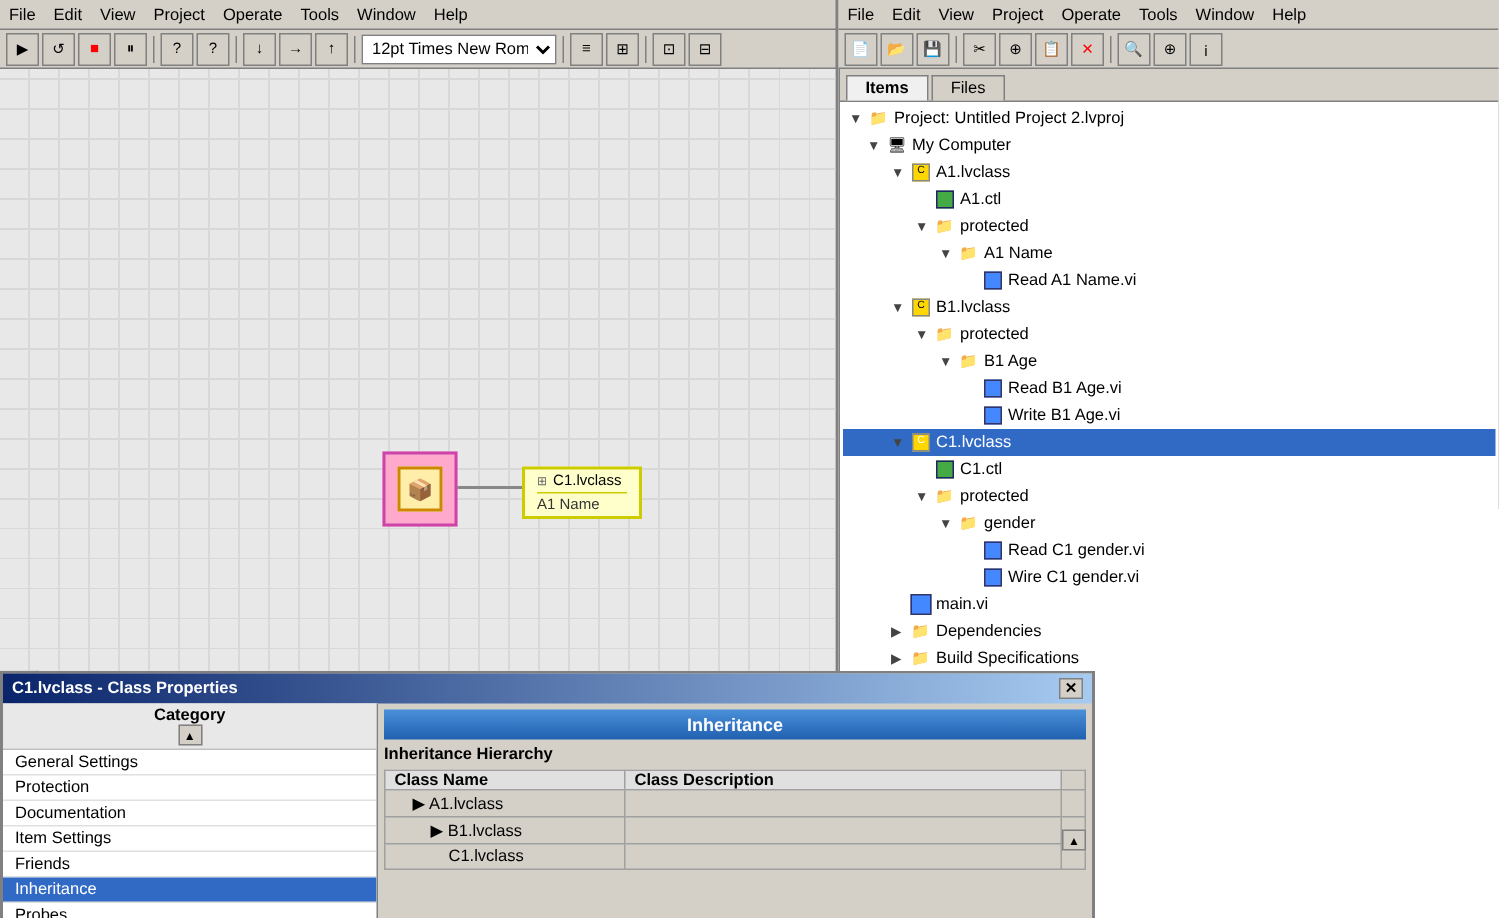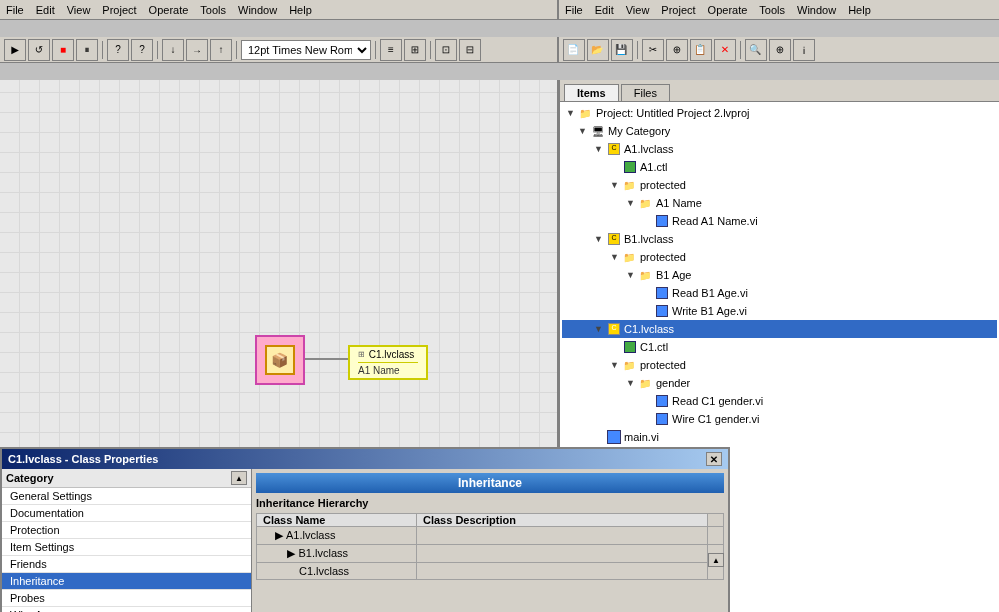--- a/index.html
+++ b/index.html
@@ -165,20 +165,21 @@
     .sidebar-category.selected { background: #316ac5; color: white; }
     .sidebar-category-header {
       display: flex;
       justify-content: space-between;
       align-items: center;
       padding: 2px 4px;
       background: #e8e8e8;
       border-bottom: 1px solid #c0c0c0;
       font-size: 11px;
       font-weight: bold;
+      flex-direction: column;
     }
     .sidebar-scroll-btn {
       width: 16px; height: 14px;
       background: #d4d0c8;
       border: 1px solid #808080;
       cursor: pointer;
       display: flex; align-items: center; justify-content: center;
       font-size: 8px;
     }
 
@@ -268,21 +269,21 @@
       ),
       repeating-linear-gradient(
         0deg, transparent, transparent 19px, #d8d8d8 19px, #d8d8d8 20px
       );
       background-color: #e8e8e8;
     }
   </style>
 </head>
 <body>
 
-<div style="display:flex; flex-direction:column; height:100vh; overflow:hidden;gap:17px;">
+<div style="display:flex; flex-direction:column; height:100vh; overflow:hidden;">
 
   <div style="display:flex; height:20px;">
     <div class="menu-bar" style="flex:1; border-right:2px solid #808080;">
       <span>File</span>
       <span>Edit</span>
       <span>View</span>
       <span>Project</span>
       <span>Operate</span>
       <span>Tools</span>
       <span>Window</span>
@@ -380,21 +381,21 @@
           <span class="indent" style="width:4px;"></span>
           <span class="expand-btn">▼</span>
           <span class="tree-icon">📁</span>
           <span class="tree-label">Project: Untitled Project 2.lvproj</span>
         </div>
 
         <div class="tree-item">
           <span class="indent" style="width:16px;"></span>
           <span class="expand-btn">▼</span>
           <span class="tree-icon">🖥</span>
-          <span class="tree-label">My Category</span>
+          <span class="tree-label">My Computer</span>
         </div>
 
         <div class="tree-item">
           <span class="indent" style="width:32px;"></span>
           <span class="expand-btn">▼</span>
           <span class="tree-icon">
               <span style="background:#ffd700;border:1px solid #888;width:12px;height:12px;display:inline-block;font-size:7px;text-align:center;">C</span>
             </span>
           <span class="tree-label">A1.lvclass</span>
         </div>
@@ -574,22 +575,22 @@
       </div>
 
       <div class="dialog-content">
 
         <div class="dialog-sidebar">
           <div class="sidebar-category-header">
             <span>Category</span>
             <div class="sidebar-scroll-btn">▲</div>
           </div>
           <div class="sidebar-category">General Settings</div>
+          <div class="sidebar-category">Protection</div>
           <div class="sidebar-category">Documentation</div>
-          <div class="sidebar-category">Protection</div>
           <div class="sidebar-category">Item Settings</div>
           <div class="sidebar-category">Friends</div>
           <div class="sidebar-category selected">Inheritance</div>
           <div class="sidebar-category">Probes</div>
           <div class="sidebar-category">Wire Appearance</div>
         </div>
 
         <div class="dialog-main">
 
           <div class="inheritance-header">

